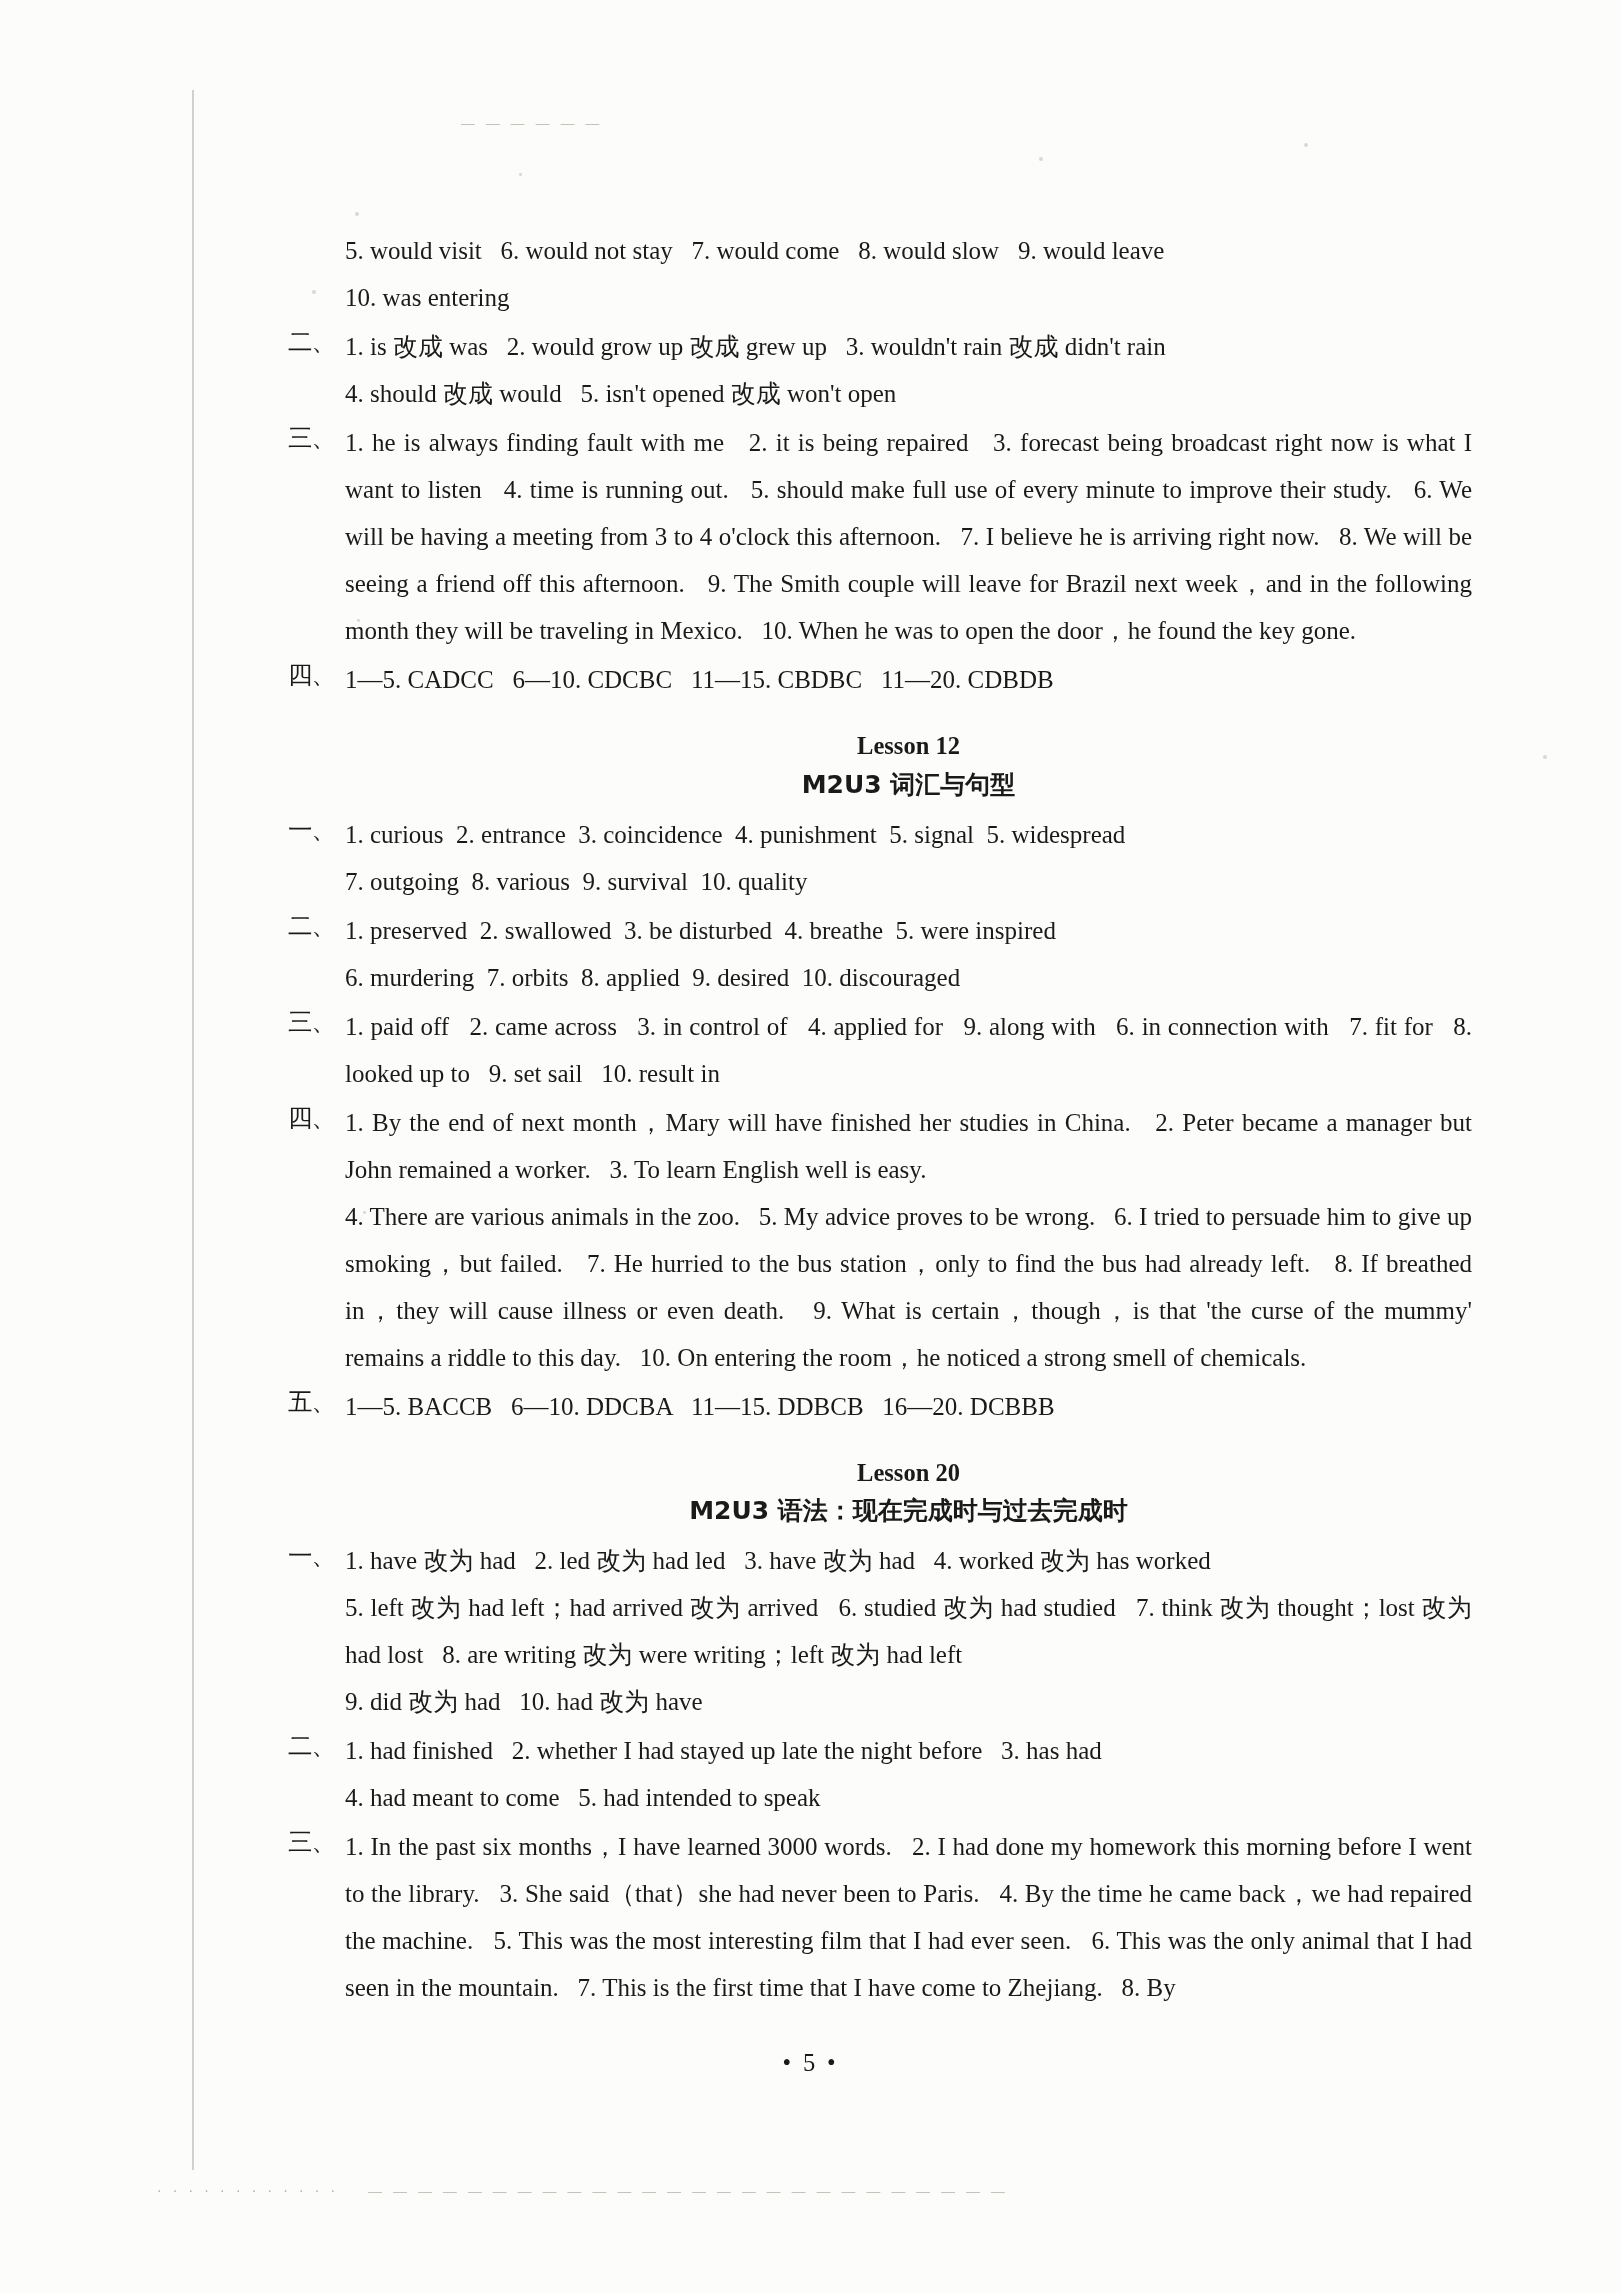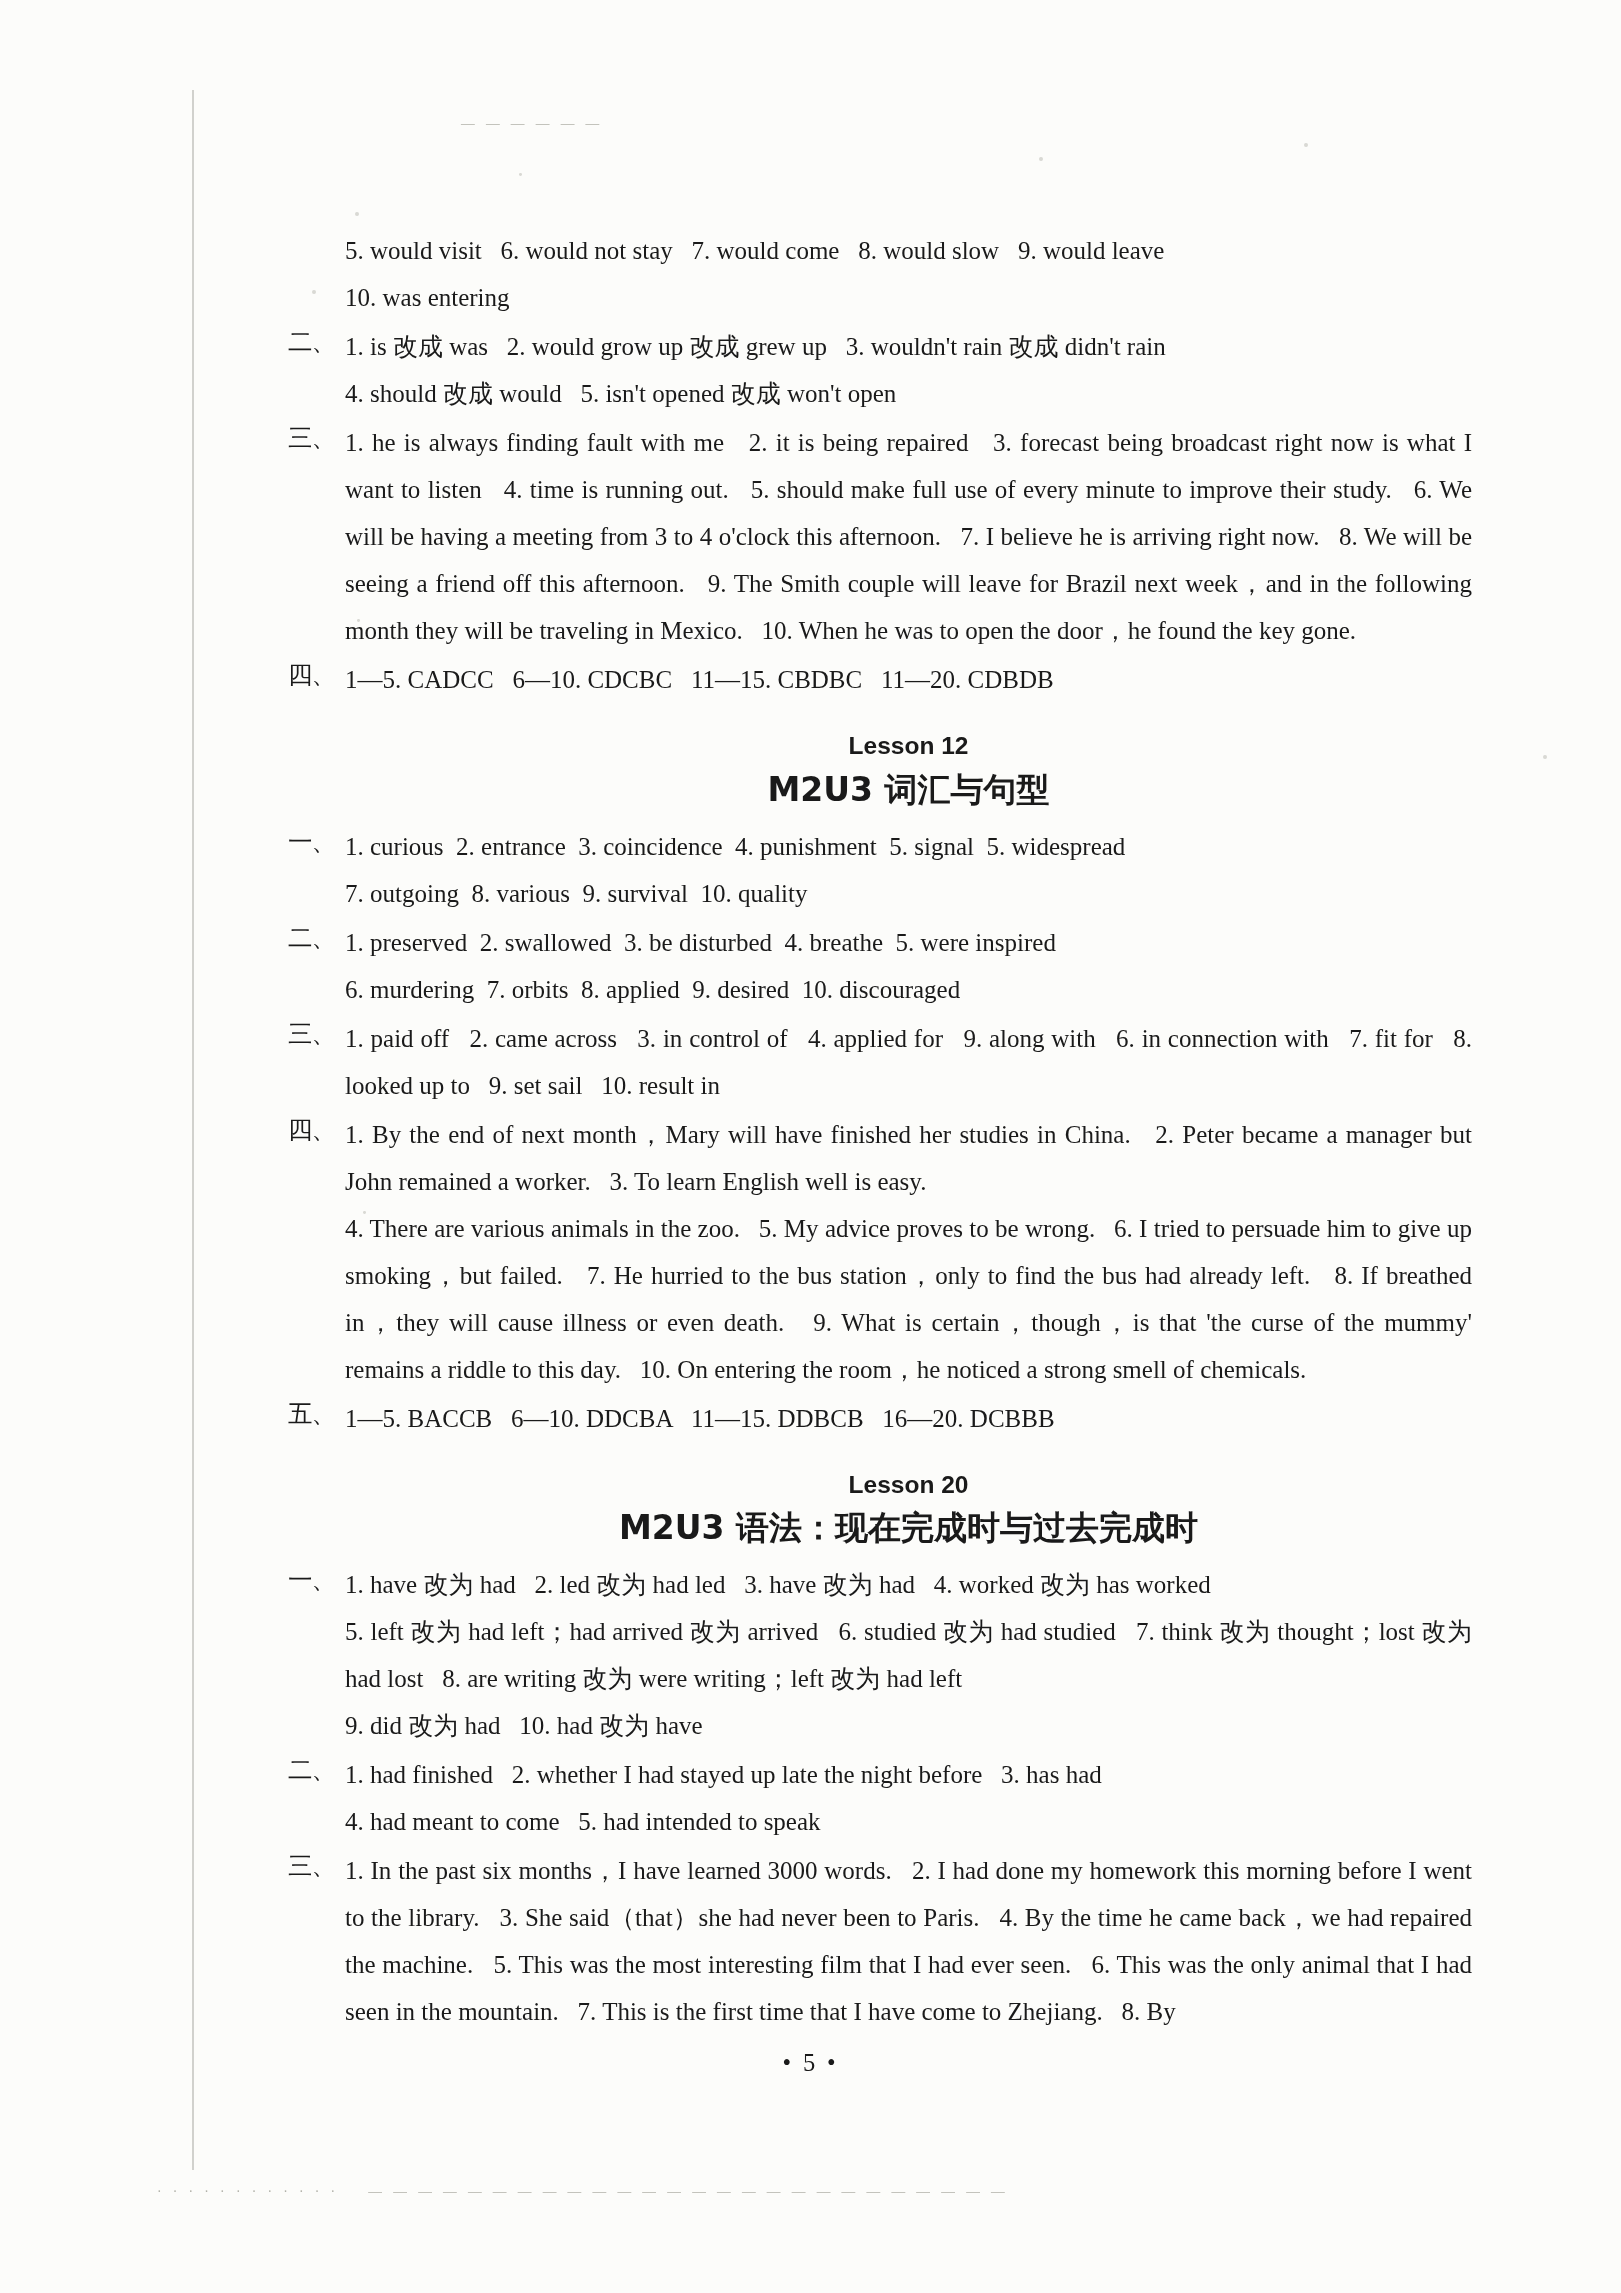--- a/index.html
+++ b/index.html
@@ -59,26 +59,26 @@
   }
   .body-block {
     padding-left: 0;
   }
   .lesson-head {
     text-align: center;
     font-weight: bold;
     font-size: 24.5px;
     margin-top: 29px;
     margin-bottom: 7.8px;
-    font-family: Liberation Sans, sans-serif;
+    font-family: Liberation Serif, serif;
   }
   .section-head {
     text-align: center;
     font-weight: bold;
-    font-size: 33px;
+    font-size: 25px;
     margin-bottom: 9.8px;
     font-family: "DejaVu Sans", sans-serif;
   }
   .cjk {
     font-family: "DejaVu Sans", sans-serif;
   }
   .pagenum {
     position: absolute;
     left: 0;
     top: 2049px;

